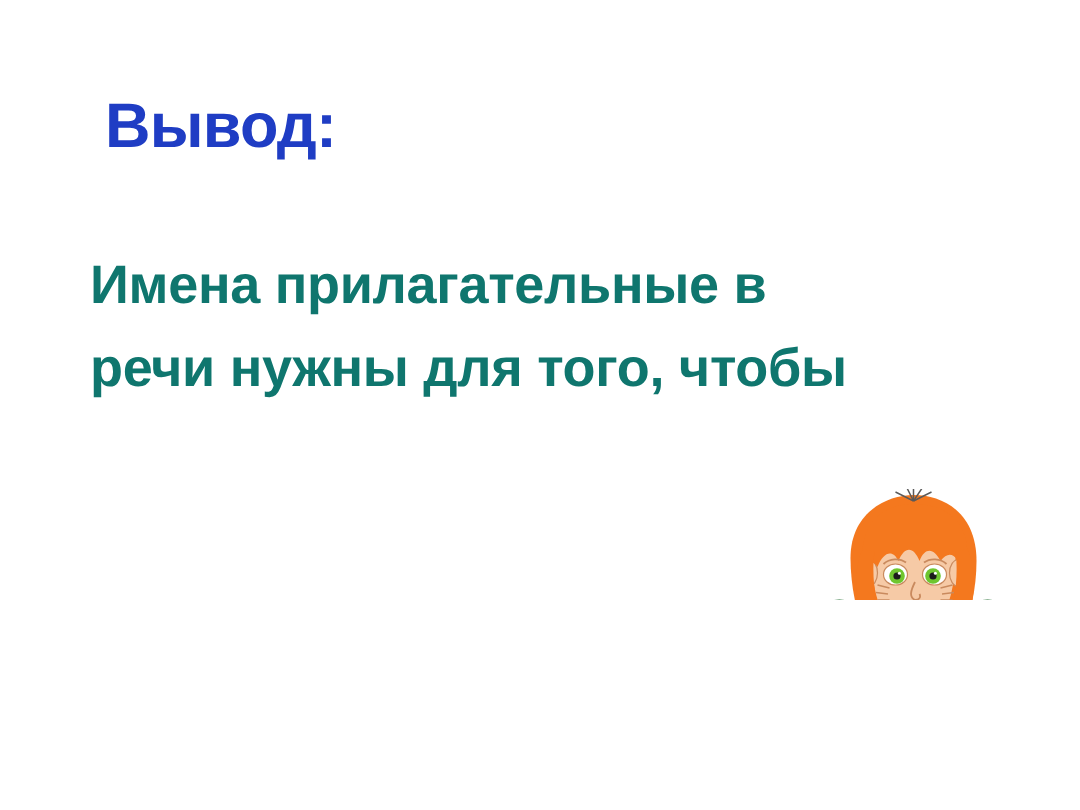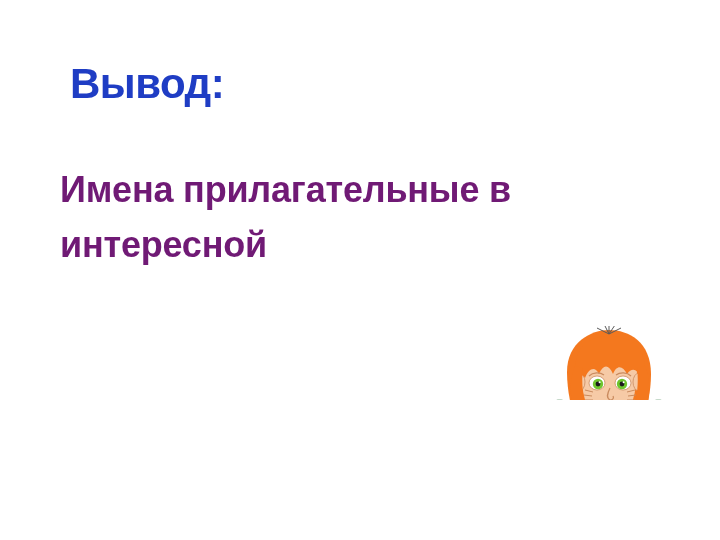--- a/index.html
+++ b/index.html
@@ -32,21 +32,21 @@
   
   #body-text {
     position: absolute;
     left: 60px;
     top: 162px;
     width: 620px;
   }
   .body-line {
     font-size: 36px;
     font-weight: bold;
-    color: #701a75;
+    color: #0f766e;
     line-height: 55px;
     letter-spacing: -0.2px;
     white-space: nowrap;
   }
 
   
   #illustration {
     position: absolute;
     left: 505px;
     top: 326px;
@@ -57,21 +57,21 @@
 </style>
 </head>
 <body>
 
 <div id="slide">
 
   <div id="slide-title">Вывод:</div>
 
   <div id="body-text">
     <div class="body-line">Имена прилагательные в</div>
-    <div class="body-line">интересной</div>
+    <div class="body-line">речи нужны для того, чтобы</div>
   </div>
 
   <div id="illustration">
     <svg width="210" height="214" viewBox="0 0 210 214" xmlns="http://www.w3.org/2000/svg">
 
       <g>
         <rect x="10" y="136" width="192" height="78" fill="#f5a03c"></rect>
         <rect x="10" y="136" width="192" height="5" fill="#f8b05a"></rect>
       </g>
 

